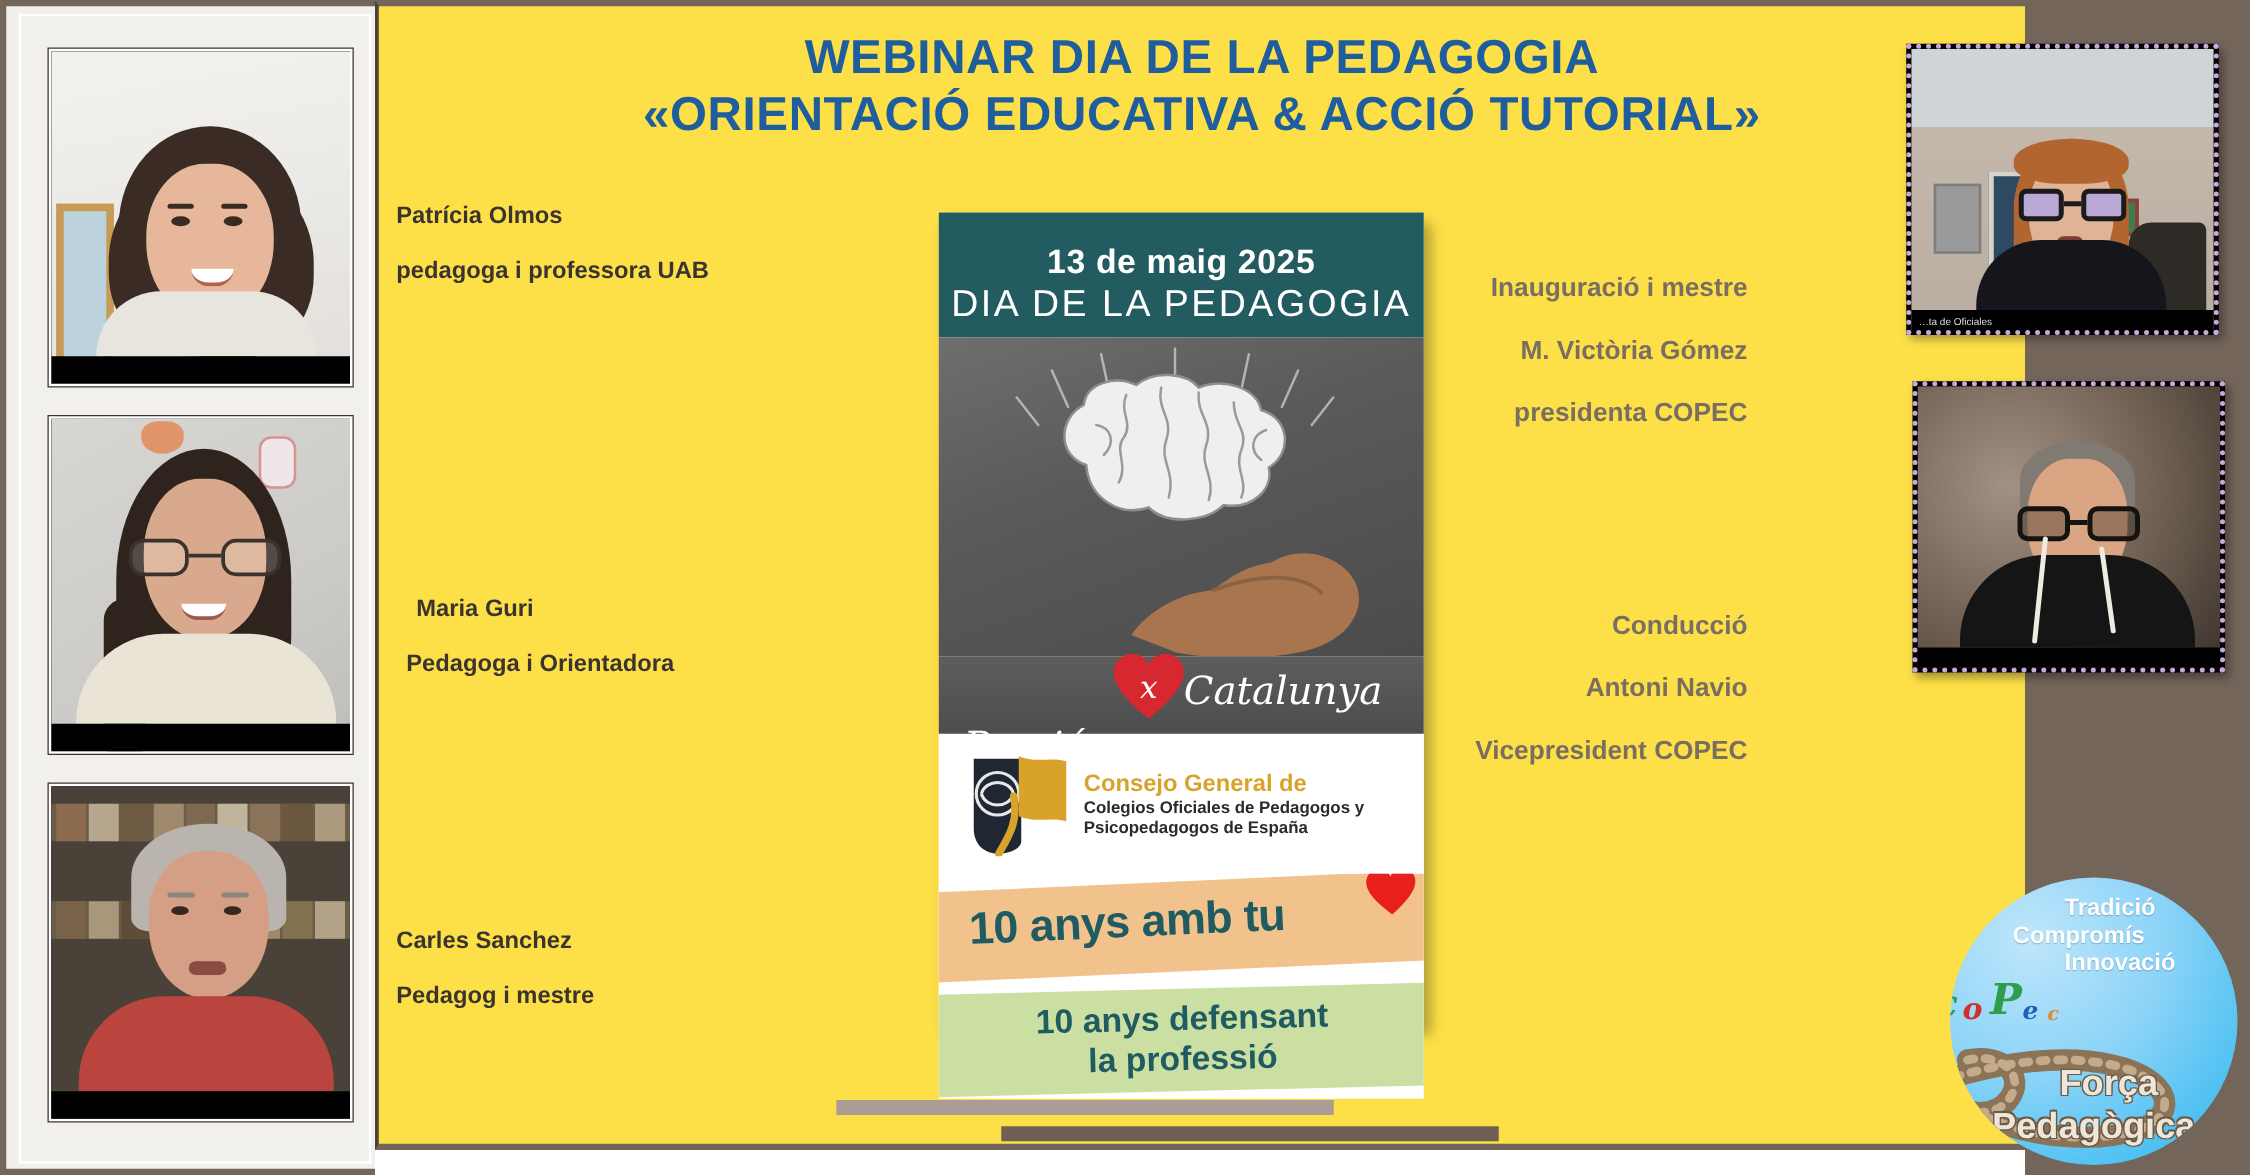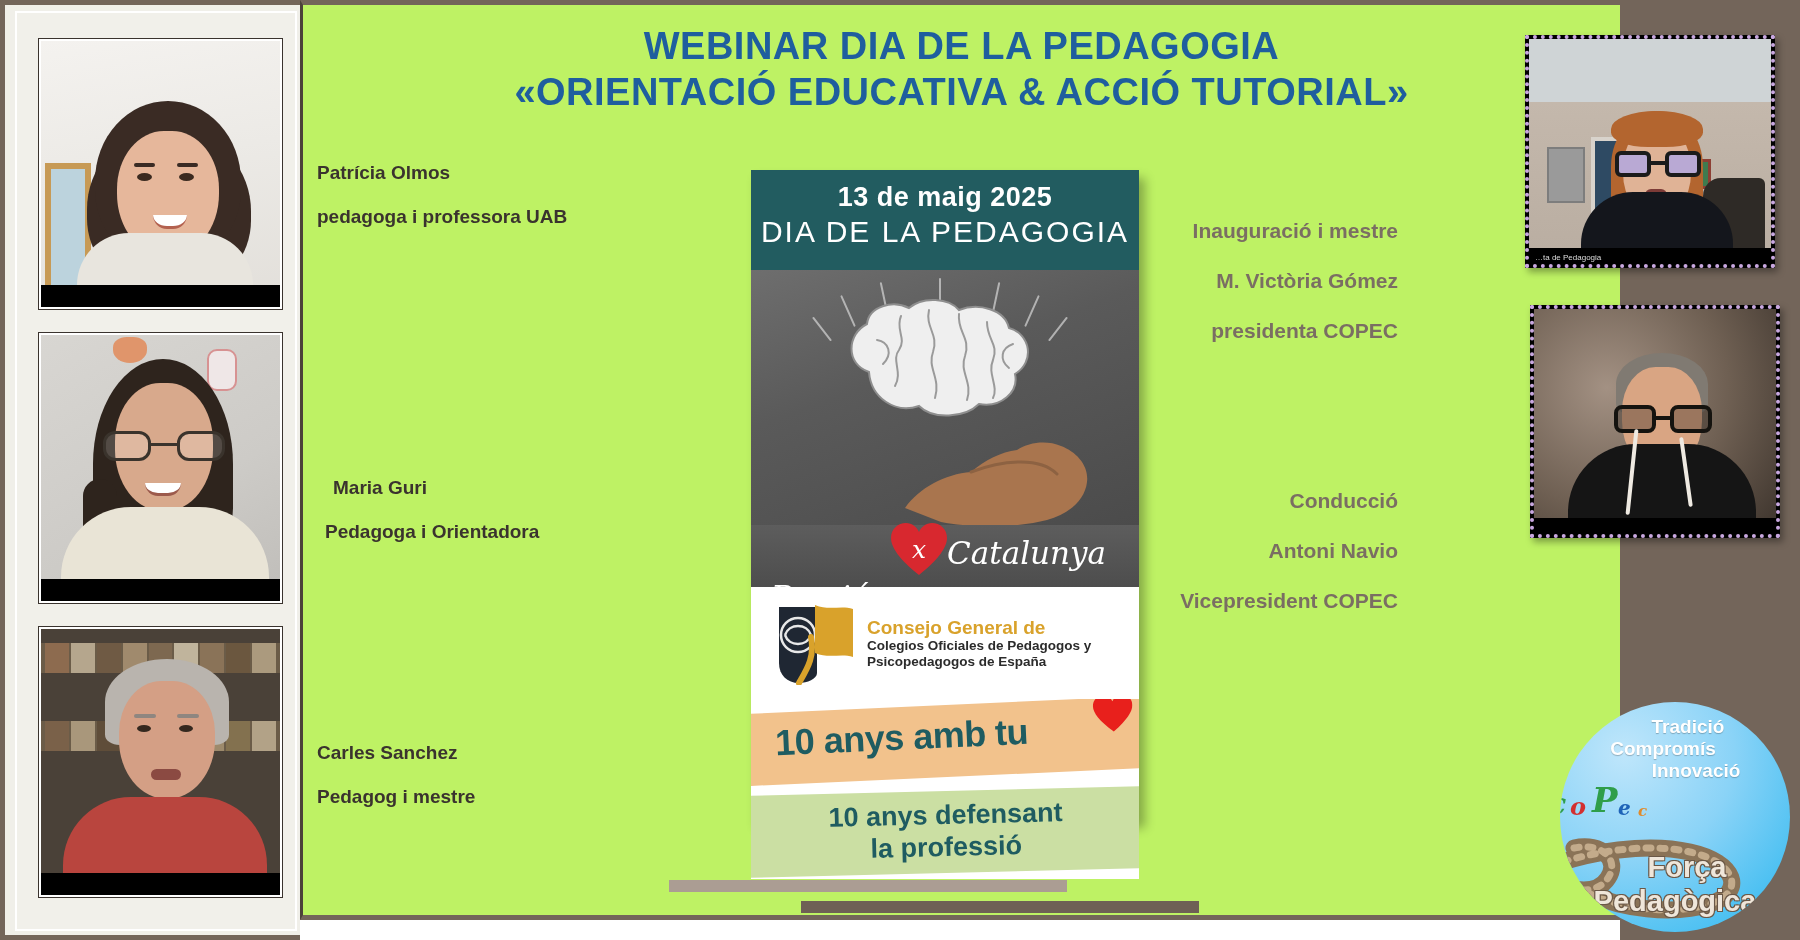--- a/index.html
+++ b/index.html
@@ -116,21 +116,21 @@
   .cam-c .brow{position:absolute;width:22px;height:4px;background:#8e8680;border-radius:3px;top:33px;}
   .cam-c .brow.l{left:15px;} .cam-c .brow.r{left:58px;}
   .cam-c .mouth{position:absolute;left:32px;top:88px;width:30px;height:11px;background:#8b4a42;border-radius:8px;}
   .cam-c .shirt{position:absolute;left:22px;bottom:22px;width:204px;height:76px;background:#b9453e;border-radius:68px 68px 0 0;}
 
   
   .slide {
     position: absolute;
     left: 300px; top: 0;
     width: 1320px; height: 920px;
-    background: #bef264;
+    background: #fde047;
     border-top: 5px solid #73655a;
     border-bottom: 5px solid #73655a;
     border-left: 3px solid #4c423a;
   }
 
   .title-block {
     position: absolute;
     left: 0; right: 0; top: 18px;
     text-align: center;
     color: #1f5e9e;
@@ -171,21 +171,21 @@
     left: 448px; top: 165px;
     width: 388px; height: 650px;
     background: #ffffff;
     box-shadow: 6px 8px 10px rgba(0,0,0,.30);
   }
   .p-head {
     height: 100px;
     background: #225c60;
     color: #fff;
     text-align: center;
-    padding-top: 12px;
+    padding-top: 24px;
   }
   .p-head .d1 { font-size: 27px; font-weight: bold; letter-spacing: .5px; }
   .p-head .d2 { font-size: 30px; font-weight: 300; letter-spacing: 2px; margin-top: 2px; }
 
   .p-brain {
     position: relative;
     height: 255px;
     background: linear-gradient(160deg,#6e6e6e 0%,#5a5a5a 40%,#4b4b4b 100%);
     overflow: hidden;
   }
@@ -547,21 +547,21 @@
       <div class="glasses">
           <i class="lens l"></i>
           <i class="lens r"></i>
           <i class="bridge"></i>
         </div>
       <div class="mouth"></div>
       <div class="chair"></div>
       <div class="body"></div>
     </div>
     <div class="letterbox"></div>
-    <span class="cc">…ta de Pedagogia</span>
+    <span class="cc">…ta de Oficiales</span>
   </div>
 
   <div class="rtile rtile-2">
     <div class="cam-e">
       <div class="hair"></div>
       <div class="face"></div>
       <div class="glasses">
           <i class="lens l"></i>
           <i class="lens r"></i>
           <i class="bridge"></i>

